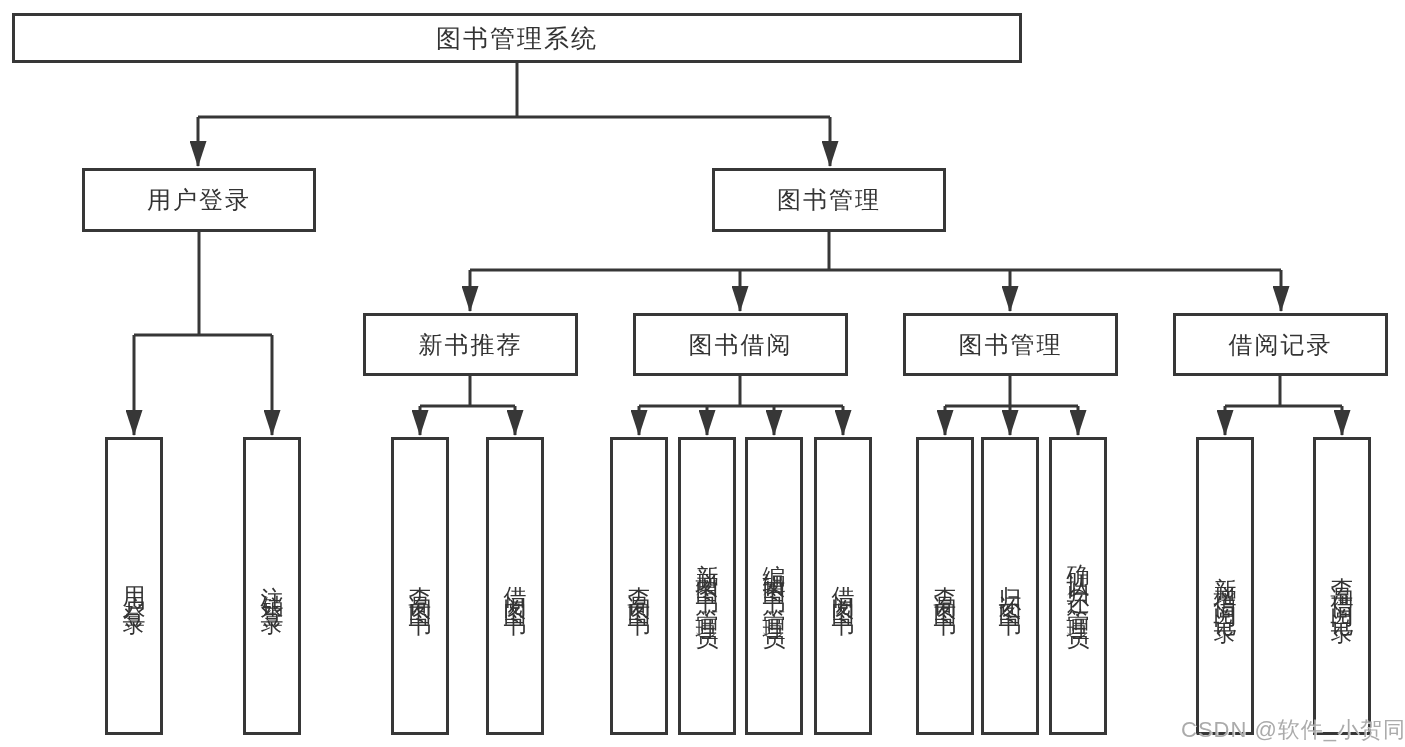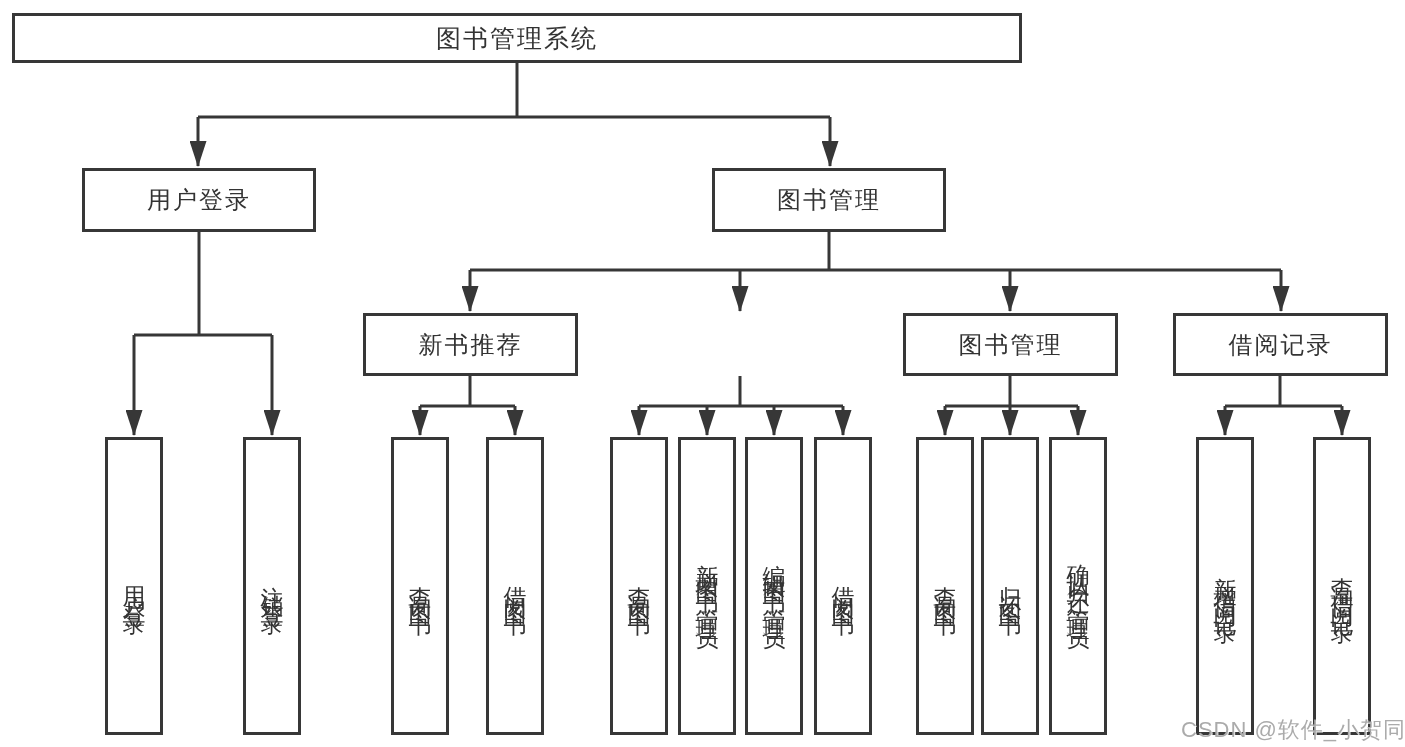--- a/index.html
+++ b/index.html
@@ -112,20 +112,21 @@
     <path class="ln" d="M1225,406 V435" marker-end="url(#arr)"></path>
     <path class="ln" d="M1342,406 V435" marker-end="url(#arr)"></path>
   </svg>
 
   <div class="node root" style="left:12px; top:13px; width:1010px; height:50px;">图书管理系统</div>
 
   <div class="node" style="left:82px; top:168px; width:234px; height:64px;">用户登录</div>
   <div class="node" style="left:363px; top:313px; width:215px; height:63px;">新书推荐</div>
 
   <div class="node" style="left:712px; top:168px; width:234px; height:64px;">图书管理</div>
+  <div class="node" style="left:633px; top:313px; width:215px; height:63px;">图书借阅</div>
   <div class="node" style="left:903px; top:313px; width:215px; height:63px;">图书管理</div>
   <div class="node" style="left:1173px; top:313px; width:215px; height:63px;">借阅记录</div>
 
   <div class="leaf" style="left:105px;">用户登录</div>
   <div class="leaf" style="left:243px;">注销登录</div>
 
   <div class="leaf" style="left:391px;">查询图书</div>
   <div class="leaf" style="left:486px;">借阅图书</div>
 
   <div class="leaf" style="left:610px;">查询图书</div>

